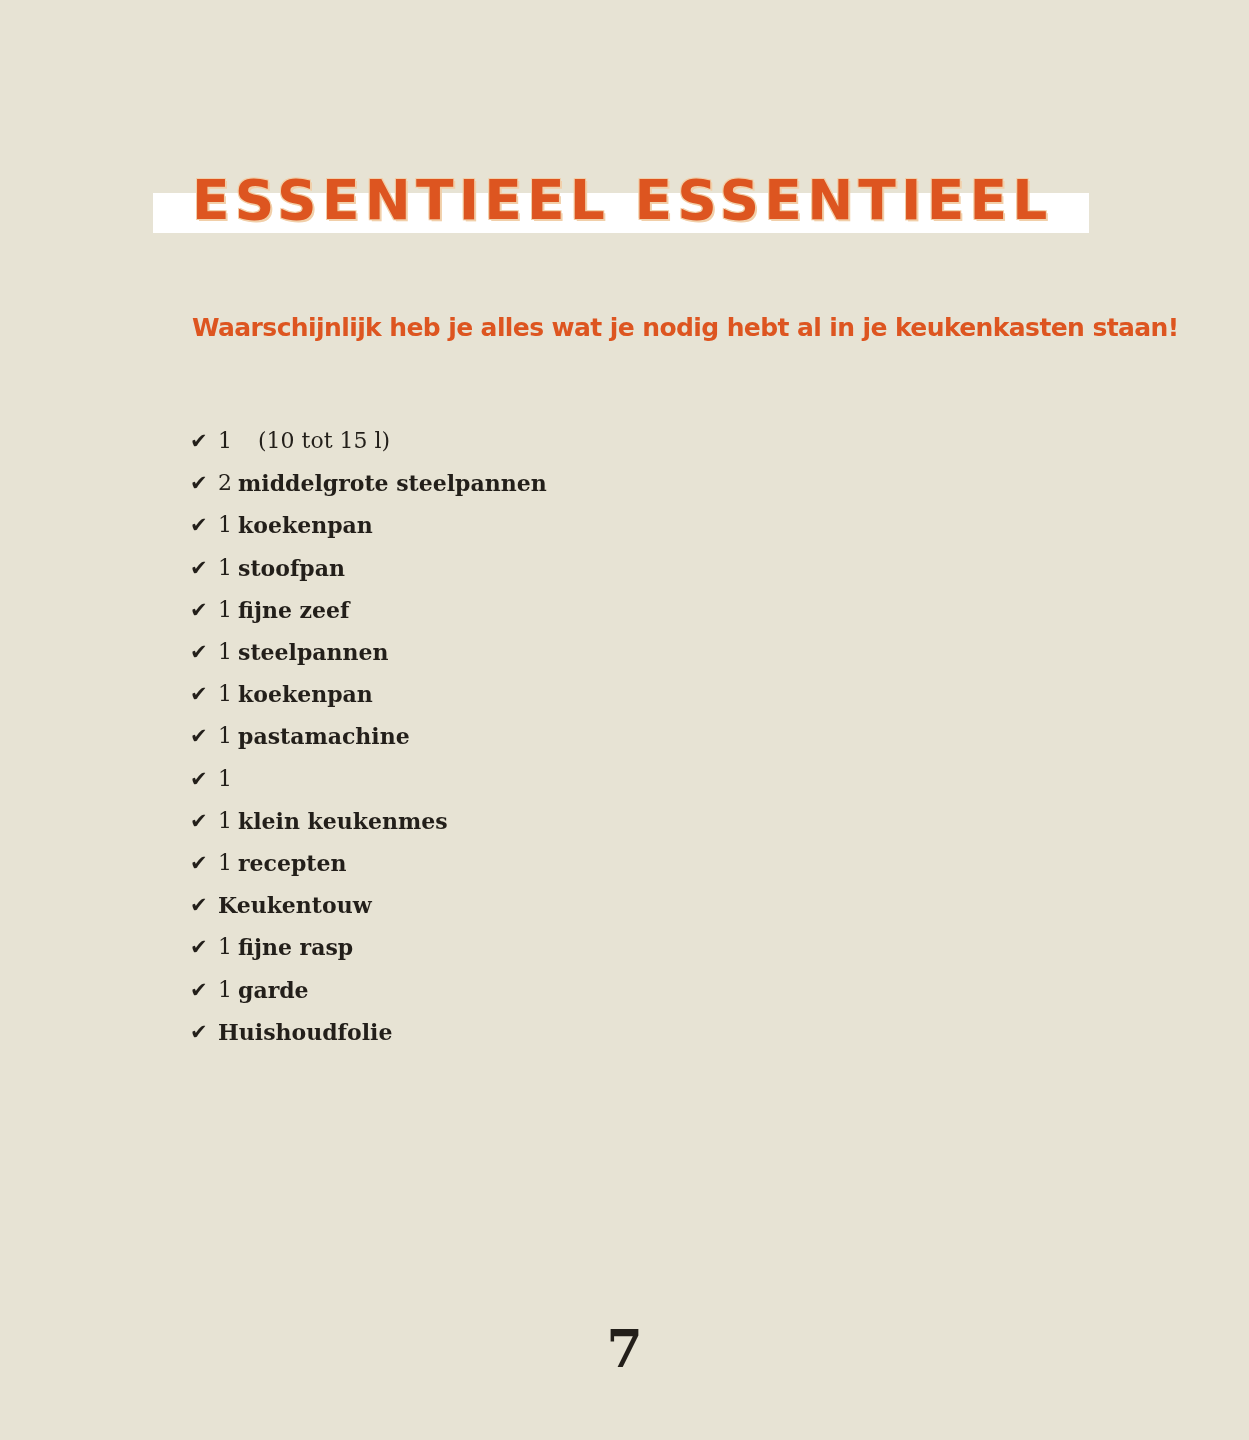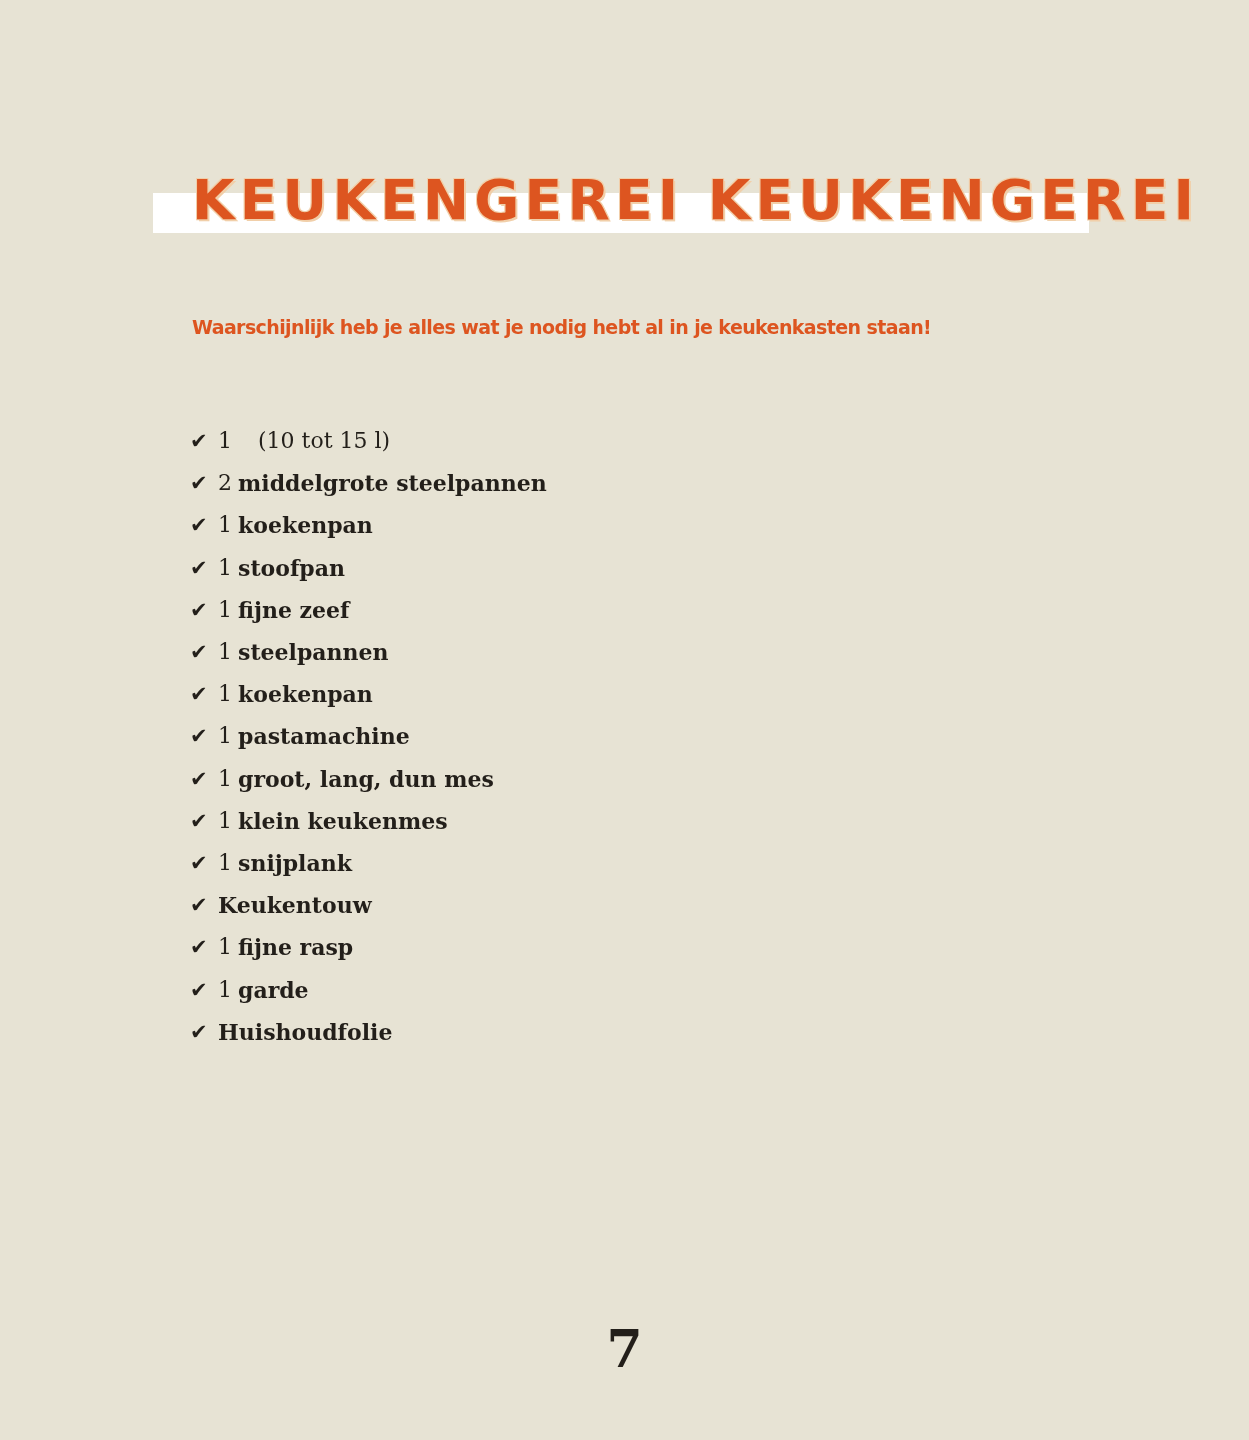--- a/index.html
+++ b/index.html
@@ -34,21 +34,21 @@
       text-shadow: 2px 2px 0 #f1cfa9, -1px -1px 0 #f1cfa9, 1px -1px 0 #f1cfa9, -1px 1px 0 #f1cfa9;
       white-space: nowrap;
     }
     .intro {
       position: absolute;
       left: 192px;
       top: 314px;
       margin: 0;
       font-family: "DejaVu Sans", sans-serif;
       font-weight: bold;
-      font-size: 19px;
+      font-size: 25px;
       line-height: 27px;
       color: #dd5520;
       letter-spacing: -0.6px;
     }
     .intro span { display: block; white-space: nowrap; }
     .list {
       position: absolute;
       left: 190px;
       top: 420px;
       margin: 0;
@@ -82,21 +82,21 @@
       font-family: "DejaVu Serif", serif;
       font-weight: bold;
       font-size: 52px;
       color: #231f1a;
     }
   </style>
 </head>
 <body>
 
 <div class="title-band"></div>
-<h1 class="title">KEUKENGEREI KEUKENGEREI</h1>
+<h1 class="title">ESSENTIEEL ESSENTIEEL</h1>
 
 <p class="intro">
   <span>Waarschijnlijk heb je alles wat je nodig hebt al in je keukenkasten staan!</span>
 </p>
 
 <ul class="list">
   <li>
       <span class="check">✔</span>
       <span class="qty">1</span>
       <span class="note">(10 tot 15 l)</span>
@@ -132,31 +132,30 @@
       <span>koekenpan</span>
     </li>
   <li>
       <span class="check">✔</span>
       <span class="qty">1</span>
       <span>pastamachine</span>
     </li>
   <li>
       <span class="check">✔</span>
       <span class="qty">1</span>
-      <span>groot, lang, dun mes</span>
     </li>
   <li>
       <span class="check">✔</span>
       <span class="qty">1</span>
       <span>klein keukenmes</span>
     </li>
   <li>
       <span class="check">✔</span>
       <span class="qty">1</span>
-      <span>snijplank</span>
+      <span>recepten</span>
     </li>
   <li>
       <span class="check">✔</span>
       <span>Keukentouw</span>
     </li>
   <li>
       <span class="check">✔</span>
       <span class="qty">1</span>
       <span>fijne rasp</span>
     </li>

